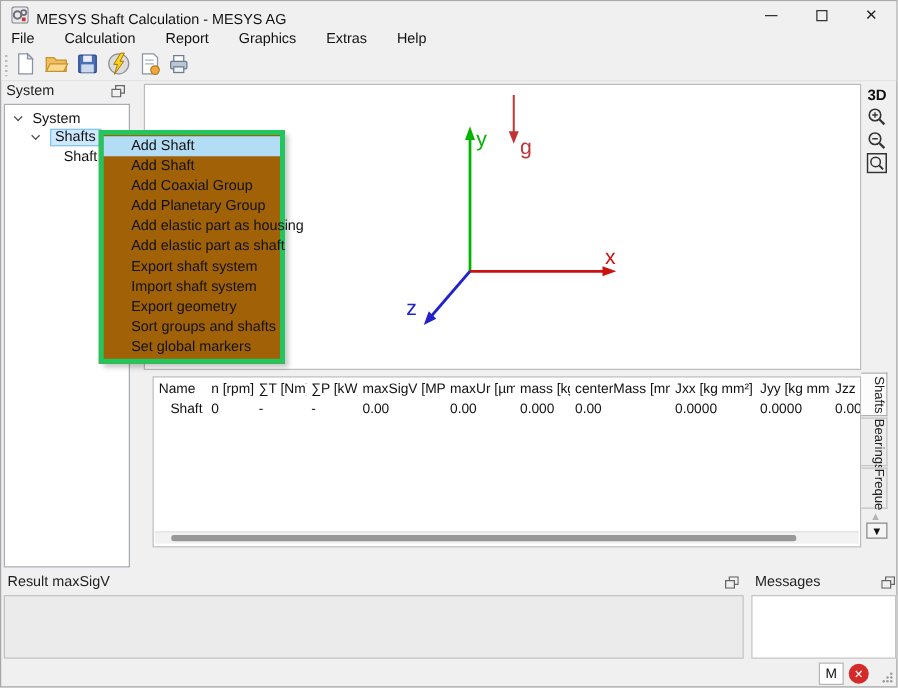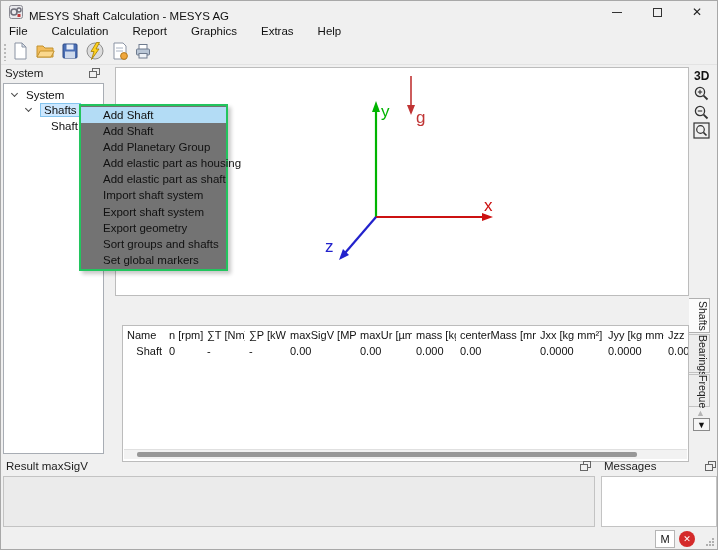--- a/index.html
+++ b/index.html
@@ -42,32 +42,32 @@
   .lbl-3d { position:absolute; left:693px; top:68px; font-weight:bold; font-size:12px; color:#111; }
   .side-icon { position:absolute; left:692px; width:17px; height:17px; }
   .vtabs { position:absolute; left:688px; width:22px; }
   .vtab { position:absolute; left:0; width:21px; writing-mode:vertical-rl; text-align:center; font-size:10.5px; color:#222;
     background:#ededed; border:1px solid #c2c2c2; border-left:none; }
   .vtab.sel { background:#fcfcfc; border-color:#b0b0b0; }
   .tab-arrow-up { position:absolute; left:695px; top:407px; font-size:9px; color:#b5b5b5; }
   .tab-arrow-dn { position:absolute; left:692px; top:417px; width:17px; height:13px; border:1px solid #8a8a8a; background:#f5f5f5;
     font-size:9px; color:#111; text-align:center; line-height:12px; }
   
-  .table-panel { position:absolute; left:121px; top:300px; width:567px; height:137px; background:#fff; border:1px solid #bcbcbc; overflow:hidden;margin-top:24px; }
+  .table-panel { position:absolute; left:121px; top:300px; width:567px; height:137px; background:#fff; border:1px solid #bcbcbc; overflow:hidden; }
   .trow { position:absolute; left:0; width:100%; display:flex; white-space:nowrap; }
   .trow.head { top:2px; height:15px; line-height:15px; font-size:11px; color:#111; }
   .trow.data { top:18px; height:14px; line-height:14px; font-size:11px; color:#111; }
   .tc { flex:0 0 auto; padding-left:4px; overflow:hidden; }
   .tc.r { text-align:right; padding-right:3px; padding-left:0; }
   .c0{width:42px}.c1{width:38px}.c2{width:42px}.c3{width:41px}.c4{width:70px}.c5{width:56px}
   .c6{width:44px}.c7{width:80px}.c8{width:68px}.c9{width:60px}.c10{width:60px}
   .hscroll { position:absolute; left:1px; right:1px; bottom:2px; height:10px; background:#f2f2f2; border-top:1px solid #e0e0e0; }
   .hscroll .handle { position:absolute; left:13px; top:2px; width:500px; height:5px; background:#989898; border-radius:2px; }
   
-  .ctx { position:absolute; left:78px; top:103px; width:149px; background:#737373; border:2px solid #22c55e;
+  .ctx { position:absolute; left:78px; top:103px; width:149px; background:#a16207; border:4px solid #22c55e;
     box-shadow:3px 3px 4px rgba(0,0,0,.22); z-index:50; padding:1px 0; }
   .ctx-item { position:relative; height:16.1px; line-height:16.1px; padding-left:22px; font-size:11.5px; color:#111; white-space:nowrap; }
   .ctx-item.hl { background:#b3dcf5; }
   .sub-arrow { position:absolute; right:6px; top:4.5px; width:0; height:0; border-left:4px solid #333;
     border-top:3.5px solid transparent; border-bottom:3.5px solid transparent; }
   
   .result-content { position:absolute; left:2px; top:475px; width:592px; height:51px; background:#ebebeb; border:1px solid #c3c3c3; }
   .messages-content { position:absolute; left:600px; top:475px; width:116px; height:51px; background:#fff; border:1px solid #c3c3c3; }
   
   .m-btn { position:absolute; left:654px; top:529px; width:20px; height:18px; background:#fff; border:1px solid #b5b5b5;
@@ -250,25 +250,26 @@
   <div class="vtab sel" style="top:297px; height:35px;">Shafts</div>
   <div class="vtab" style="top:333px; height:39px;">Bearings</div>
   <div class="vtab" style="top:373px; height:33px;">Freque</div>
 </div>
 <div class="tab-arrow-up">▲</div>
 <div class="tab-arrow-dn">▼</div>
 
 <div class="ctx">
   <div class="ctx-item hl">Add Shaft</div>
   <div class="ctx-item">Add Shaft</div>
+  <div class="ctx-item">Add Coaxial Group</div>
   <div class="ctx-item">Add Planetary Group</div>
   <div class="ctx-item">Add elastic part as housing</div>
   <div class="ctx-item">Add elastic part as shaft</div>
+  <div class="ctx-item">Export shaft system</div>
   <div class="ctx-item">Import shaft system</div>
-  <div class="ctx-item">Export shaft system</div>
   <div class="ctx-item">Export geometry</div>
   <div class="ctx-item">Sort groups and shafts</div>
   <div class="ctx-item">Set global markers</div>
 </div>
 
 <div class="dock-header" style="left:5px; top:459px; width:300px;">
   <span>Result maxSigV</span>
 </div>
 <svg class="float-icon" style="left:579px; top:460px;" viewBox="0 0 11 10">
   <rect x="3.5" y="0.5" width="7" height="6" fill="#f0f0f0" stroke="#666"></rect>

